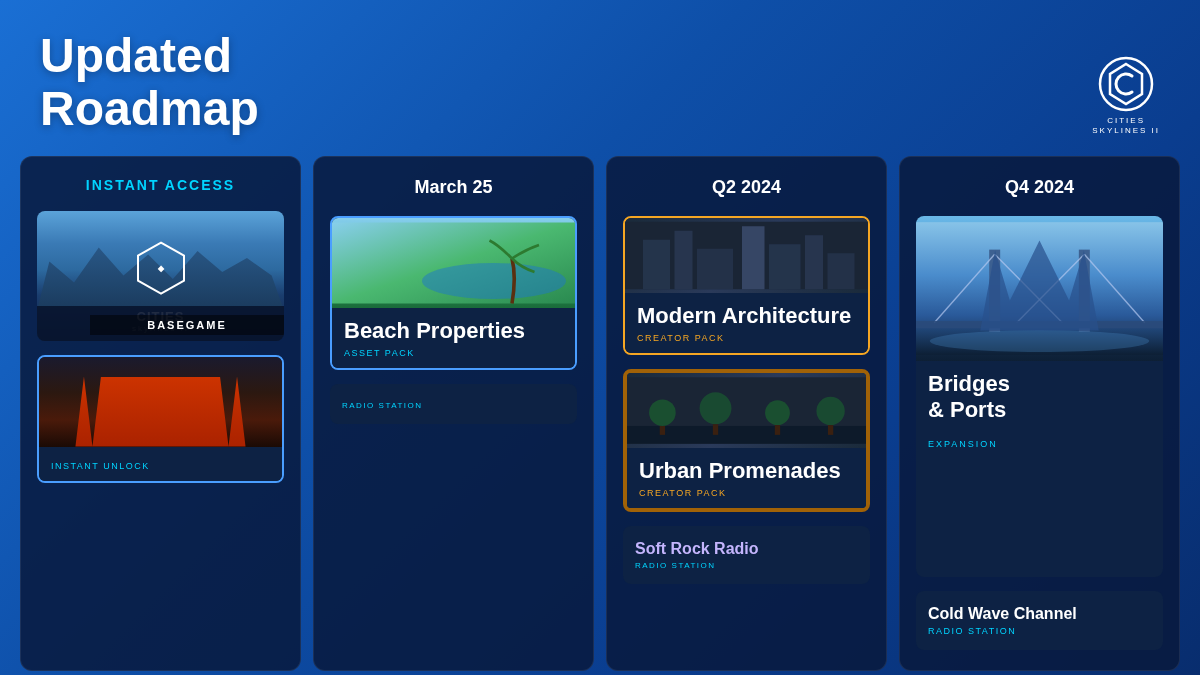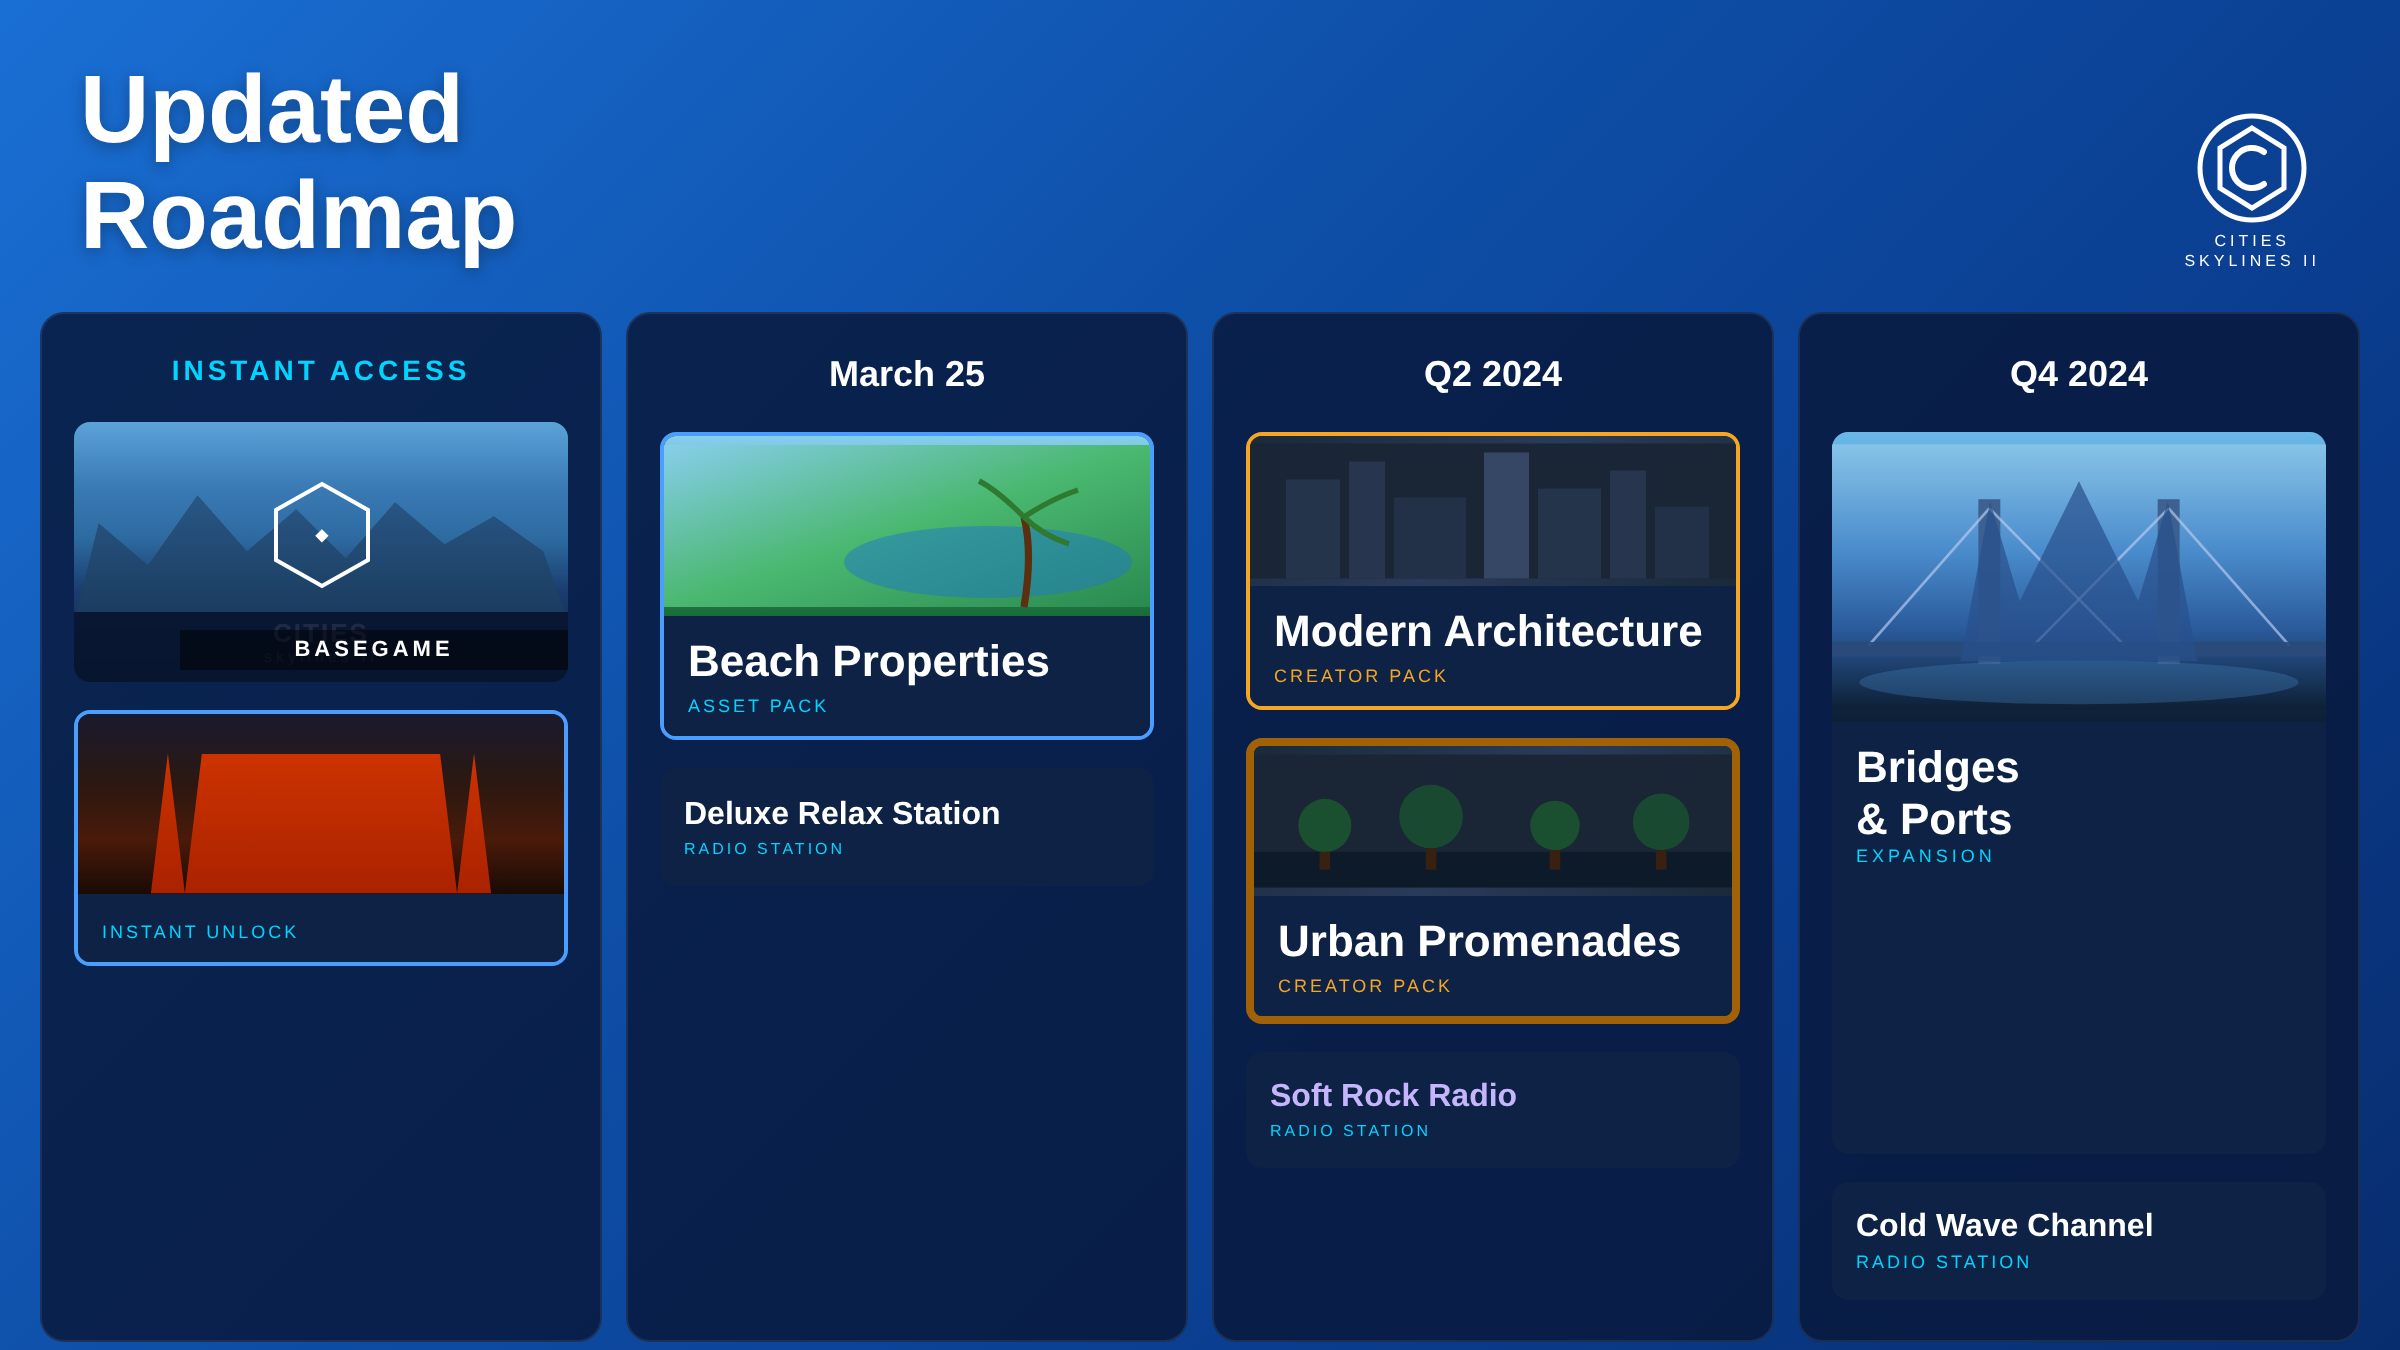--- a/index.html
+++ b/index.html
@@ -200,21 +200,21 @@
     .bridges-content {
       padding: 10px 12px;
       background: #0d2244;
     }
 
     .expansion-label {
       color: #00d4ff;
       font-size: 9px;
       text-transform: uppercase;
       letter-spacing: 2px;
-      margin-top: 0;
+      margin-top: 16px;
     }
 
     
     .basegame-scene {
       width: 100%;
       height: 130px;
       background: linear-gradient(180deg, #5ba3d9 0%, #3a7ab5 25%, #2d6aa0 45%, #1a3d6e 65%, #0e2040 100%);
       position: relative;
       overflow: hidden;
     }
@@ -389,21 +389,20 @@
           <path d="M 200 40 Q 210 50 225 55" stroke="#2d7a30" stroke-width="3" fill="none"></path>
         </svg>
       </div>
       <div class="beach-content">
         <div class="card-title large">Beach Properties</div>
         <div class="card-subtitle">ASSET PACK</div>
       </div>
     </div>
 
     <div class="radio-card">
-      <div class="card-title radio-card" style="padding:0; background:none;">Deluxe Relax Station</div>
       <div class="card-subtitle">RADIO STATION</div>
     </div>
   </div>
 
   <div class="column">
     <div class="column-header">Q2 2024</div>
 
     <div class="modern-card card">
       <div class="modern-scene">
         <svg width="100%" height="75" viewBox="0 0 270 75">

